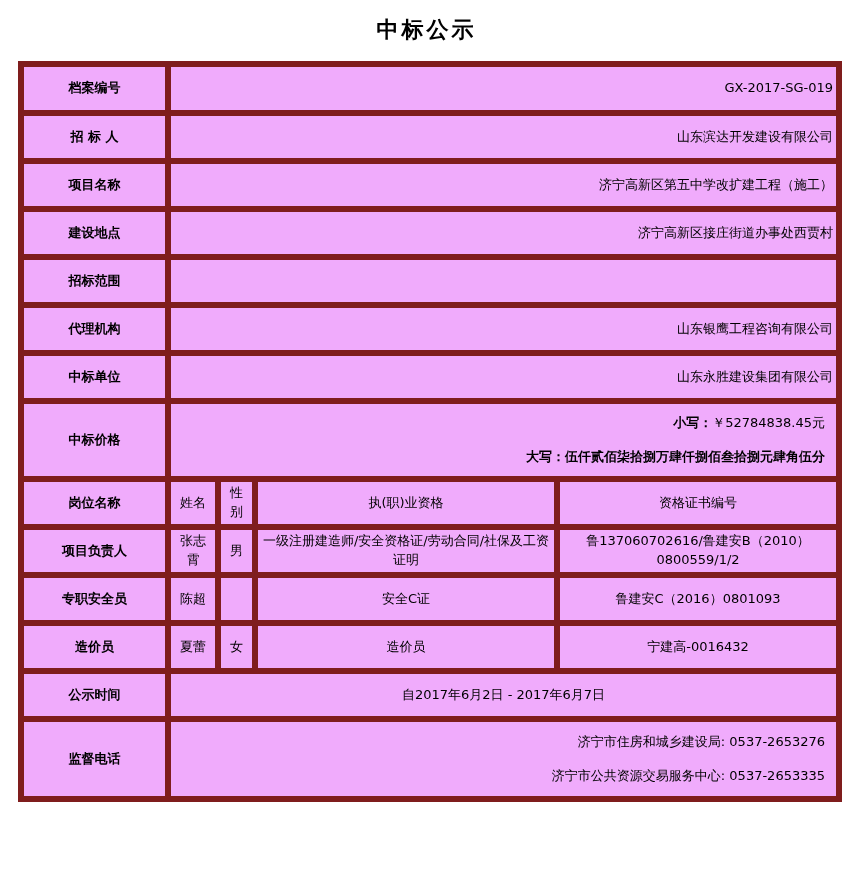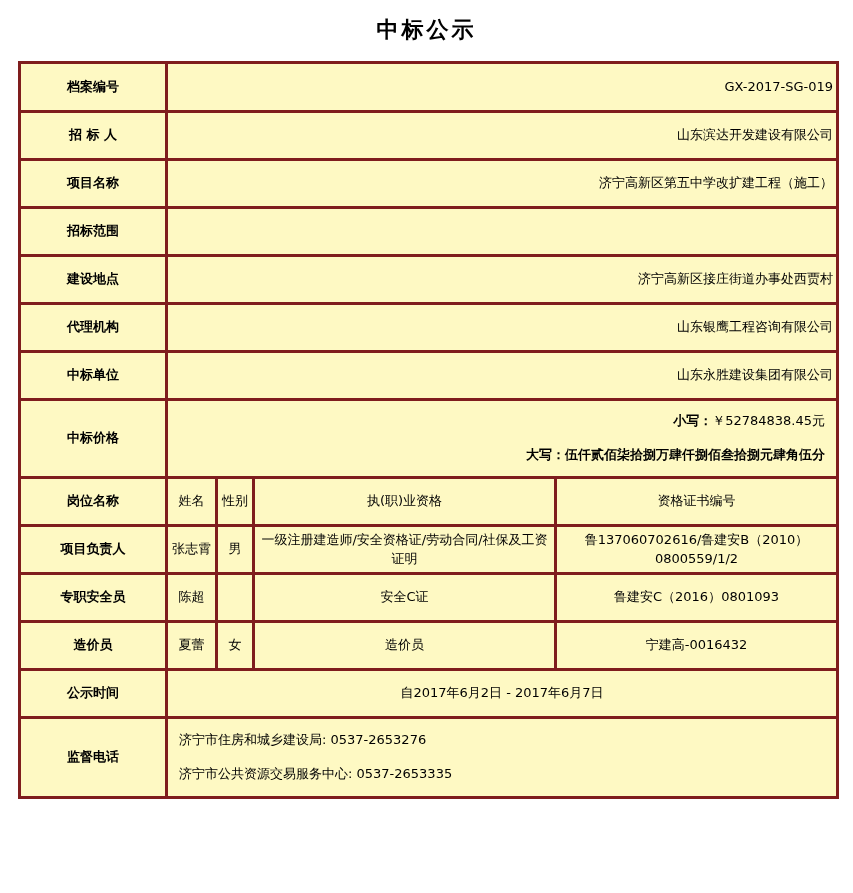--- a/index.html
+++ b/index.html
@@ -19,22 +19,22 @@
     font-family: "DejaVu Serif", "Liberation Serif", serif;
   }
   table.bid-table {
     border-collapse: collapse;
     table-layout: fixed;
     margin-left: 18px;
     width: 818px;
     border: 2px solid #17699f;
   }
   table.bid-table td {
-    border: 3px solid #7f1d1d;
-    background: #fef9c3;
+    border: 6px solid #7f1d1d;
+    background: #f0abfc;
     font-size: 13px;
     padding: 2px 3px;
     vertical-align: middle;
     overflow: hidden;
     line-height: 1.45;
   }
   td.lbl {
     font-weight: bold;
     text-align: center;
   }
@@ -44,21 +44,21 @@
   }
   td.center { text-align: center; }
   td.sm { font-size: 12px; margin-top: 28px; }
   .bold { font-weight: bold; }
   tr.r-std  { height: 48px; }
   tr.r-first{ height: 49px; }
   tr.r-price{ height: 78px; }
   tr.r-phone{ height: 80px; }
   .stack-line { margin: 7px 8px; }
   .stack-line + .stack-line { margin-top: 15px; }
-  .phone-cell { text-align: left; }
+  .phone-cell { text-align: right; }
 </style>
 </head>
 <body>
 
 <div class="page-title">中标公示</div>
 
 <table class="bid-table">
   <colgroup>
     <col style="width:147px">
     <col style="width:50px">
@@ -74,26 +74,26 @@
   </tr>
   <tr class="r-std">
     <td class="lbl">招 标 人</td>
     <td class="val" colspan="4">山东滨达开发建设有限公司</td>
   </tr>
   <tr class="r-std">
     <td class="lbl">项目名称</td>
     <td class="val" colspan="4">济宁高新区第五中学改扩建工程（施工）</td>
   </tr>
   <tr class="r-std">
+    <td class="lbl">建设地点</td>
+    <td class="val" colspan="4">济宁高新区接庄街道办事处西贾村</td>
+  </tr>
+  <tr class="r-std">
     <td class="lbl">招标范围</td>
     <td class="val" colspan="4"></td>
-  </tr>
-  <tr class="r-std">
-    <td class="lbl">建设地点</td>
-    <td class="val" colspan="4">济宁高新区接庄街道办事处西贾村</td>
   </tr>
   <tr class="r-std">
     <td class="lbl">代理机构</td>
     <td class="val" colspan="4">山东银鹰工程咨询有限公司</td>
   </tr>
   <tr class="r-std">
     <td class="lbl">中标单位</td>
     <td class="val" colspan="4">山东永胜建设集团有限公司</td>
   </tr>
 

